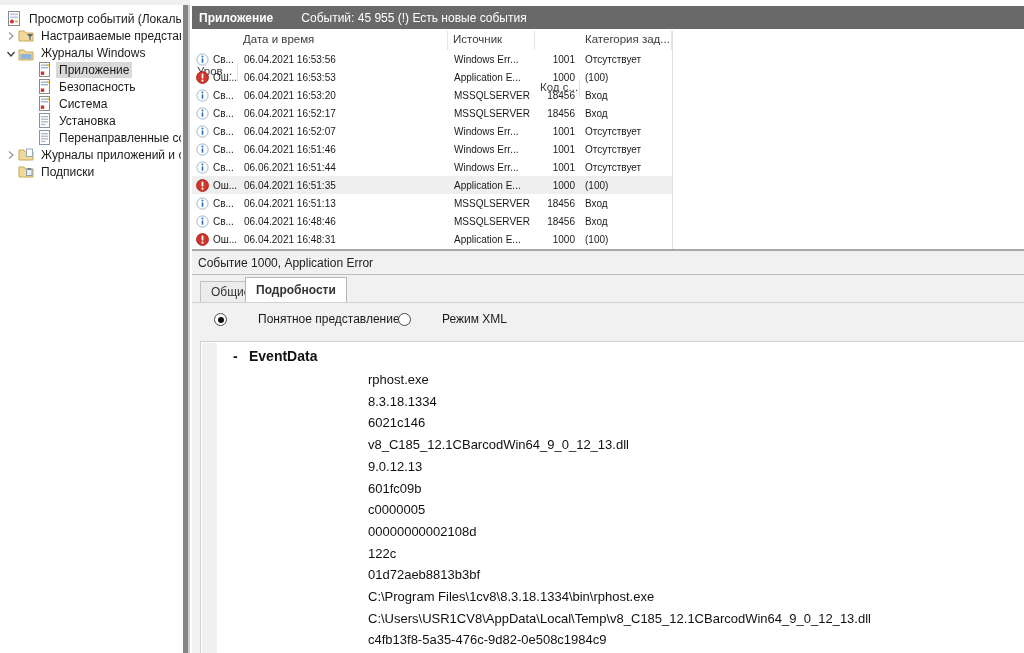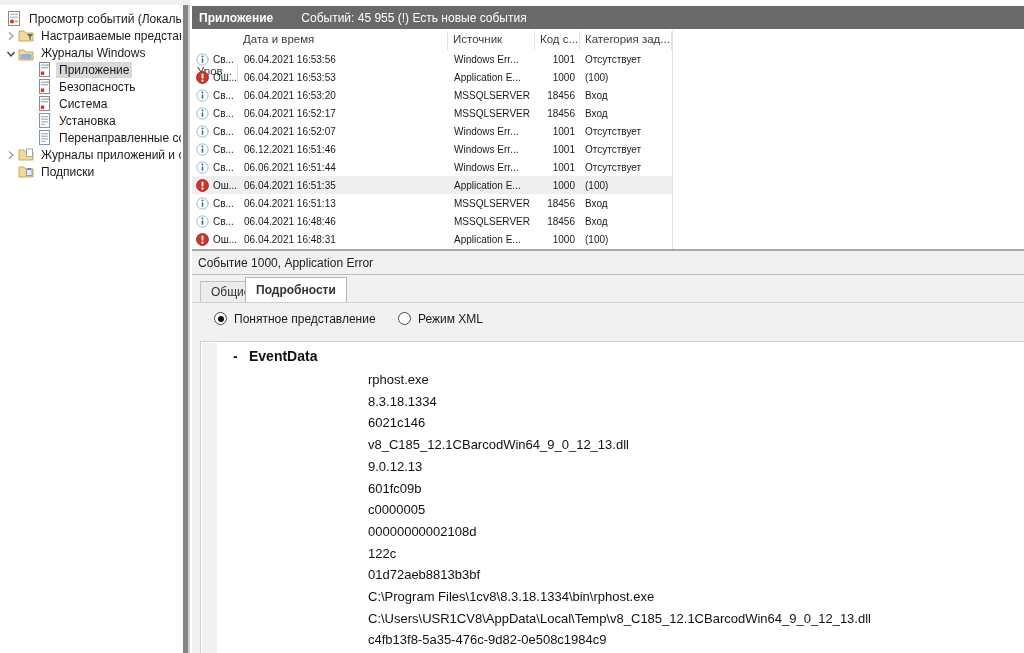--- a/index.html
+++ b/index.html
@@ -54,21 +54,21 @@
 
   #tabs-row { left:2px; top:275px; right:0; height:28px; background:#f1f1f1; border-bottom:1px solid #d2d2d2; }
   .tab { position:absolute; bottom:0; font-size:12px; padding:3px 10px 4px 10px; border:1px solid #c2c2c2; border-bottom:none;
          background:#ececec; color:#333; height:21px; }
   .tab.active { background:#fff; height:25px; z-index:3; border-color:#b5b5b5; padding-top:5px; }
   #tab-general { left:8px; }
   #tab-details { left:53px;font-weight:bold; }
 
   #page { left:2px; top:303px; right:0; bottom:0; background:#f1f1f1; }
   .radio-row { position:absolute; top:9px; left:0; right:0; height:20px; font-size:12px; }
-  .radio-opt { position:absolute; display:flex; align-items:flex-start; }
+  .radio-opt { position:absolute; display:flex; align-items:flex-end;gap:24px; }
   #radio-0 { left:22px; } #radio-1 { left:206px; }
   .radio-circle { width:13px; height:13px; border:1px solid #4a4a4a; border-radius:50%; background:#fff;
     display:inline-flex; align-items:center; justify-content:center; margin-right:7px; }
   .radio-dot { width:6px; height:6px; border-radius:50%; background:#111; }
 
   #friendly-box { position:absolute; left:8px; top:38px; right:0; bottom:0; background:#fff;
     border-top:1px solid #cfcfcf; border-left:1px solid #cfcfcf; }
   #friendly-gutter { position:absolute; left:1px; top:1px; bottom:0; width:15px; background:#f0f0f0; }
   #eventdata-head { position:absolute; left:32px; top:6px; font-weight:bold; font-size:14px; color:#111; display:flex; }
   #eventdata-head .glyph { width:16px; }
@@ -213,21 +213,21 @@
 
   <div id="dark-bar" class="abs">
     <span class="title">Приложение</span>
     <span class="status">Событий: 45 955 (!) Есть новые события</span>
   </div>
 
   <div id="list-header" class="abs">
       <span class="hcell" style="width: 46px; margin-top: 32px;">Уров...</span>
       <span class="hcell" style="width: 210px;">Дата и время</span>
       <span class="hcell" style="width: 87px;">Источник</span>
-      <span class="hcell" style="width: 45px;">Код с...</span>
+      <span class="hcell" style="width: 45px; margin-top: 48px;">Код с...</span>
       <span class="hcell" style="width: 92px;">Категория зад...</span>
     </div>
   <div id="rows" class="abs">
       <div class="row" style="top: 0px;">
         <span class="c-level">
           <span class="lvl-ico">
             <svg width="13" height="13" viewBox="0 0 13 13">
               <circle cx="6.5" cy="6.5" r="5.6" fill="#fff" stroke="#9fb6c9" stroke-width="1"></circle>
               <circle cx="6.5" cy="3.6" r="1" fill="#2e6db4"></circle>
               <rect x="5.7" y="5.3" width="1.6" height="4.6" rx="0.8" fill="#2e6db4"></rect>
@@ -308,21 +308,21 @@
         <span class="c-level">
           <span class="lvl-ico">
             <svg width="13" height="13" viewBox="0 0 13 13">
               <circle cx="6.5" cy="6.5" r="5.6" fill="#fff" stroke="#9fb6c9" stroke-width="1"></circle>
               <circle cx="6.5" cy="3.6" r="1" fill="#2e6db4"></circle>
               <rect x="5.7" y="5.3" width="1.6" height="4.6" rx="0.8" fill="#2e6db4"></rect>
             </svg>
           </span>
           <span>Св...</span>
         </span>
-        <span class="c-date">06.12.2021 16:51:46</span>
+        <span class="c-date">06.04.2021 16:51:46</span>
         <span class="c-src">Windows Err...</span>
         <span class="c-code">1001</span>
         <span class="c-cat">Отсутствует</span>
       </div>
       <div class="row" style="top: 108px;">
         <span class="c-level">
           <span class="lvl-ico">
             <svg width="13" height="13" viewBox="0 0 13 13">
               <circle cx="6.5" cy="6.5" r="5.6" fill="#fff" stroke="#9fb6c9" stroke-width="1"></circle>
               <circle cx="6.5" cy="3.6" r="1" fill="#2e6db4"></circle>

